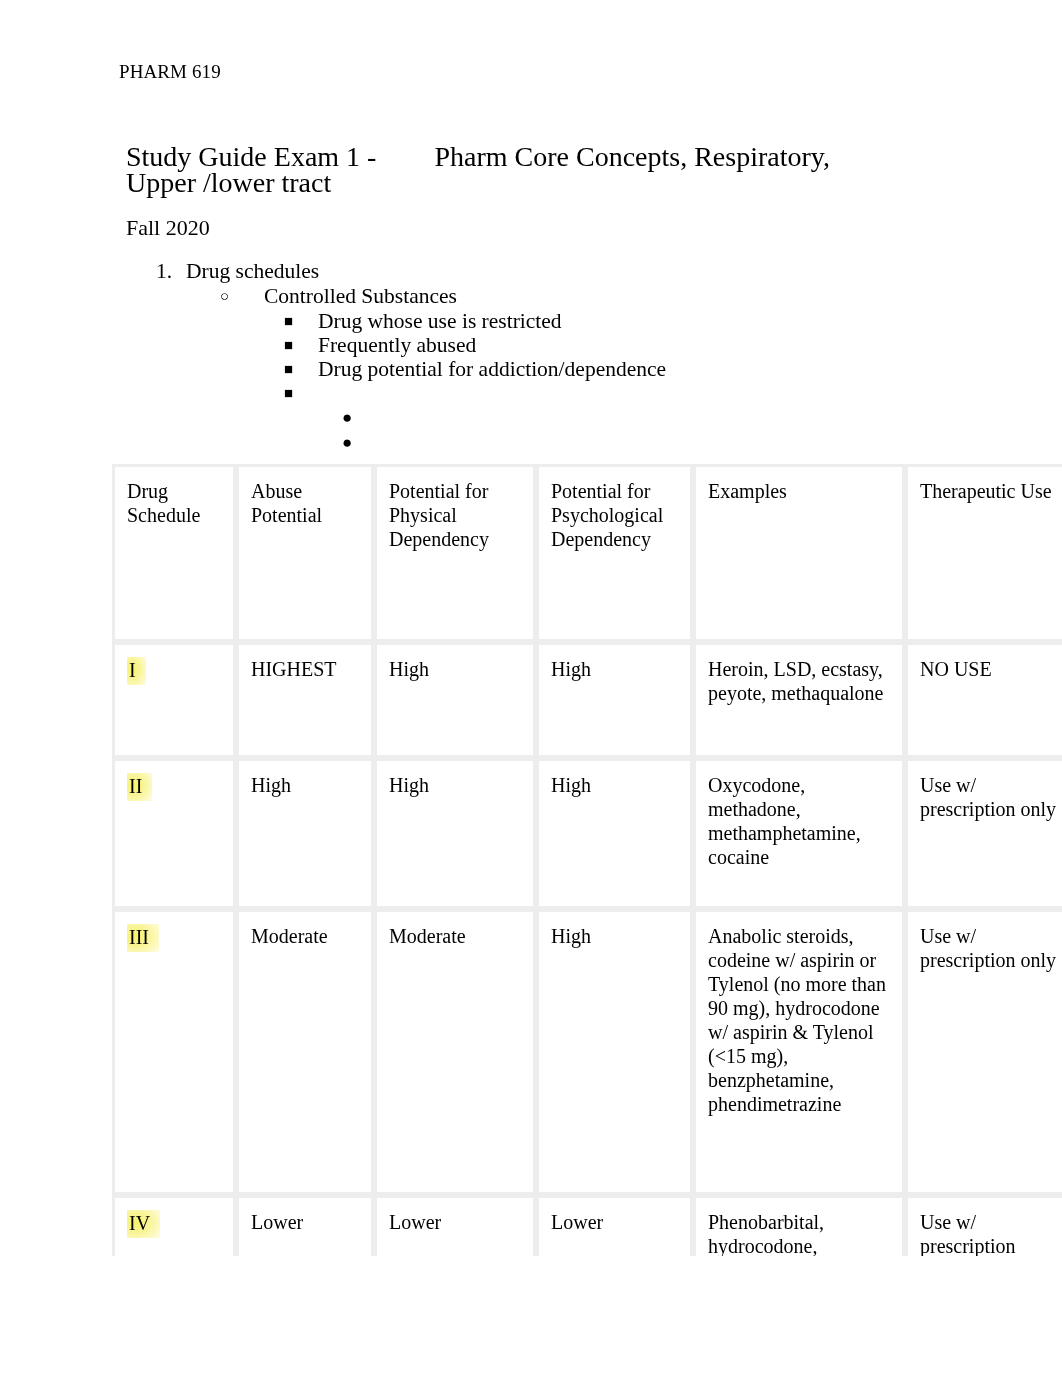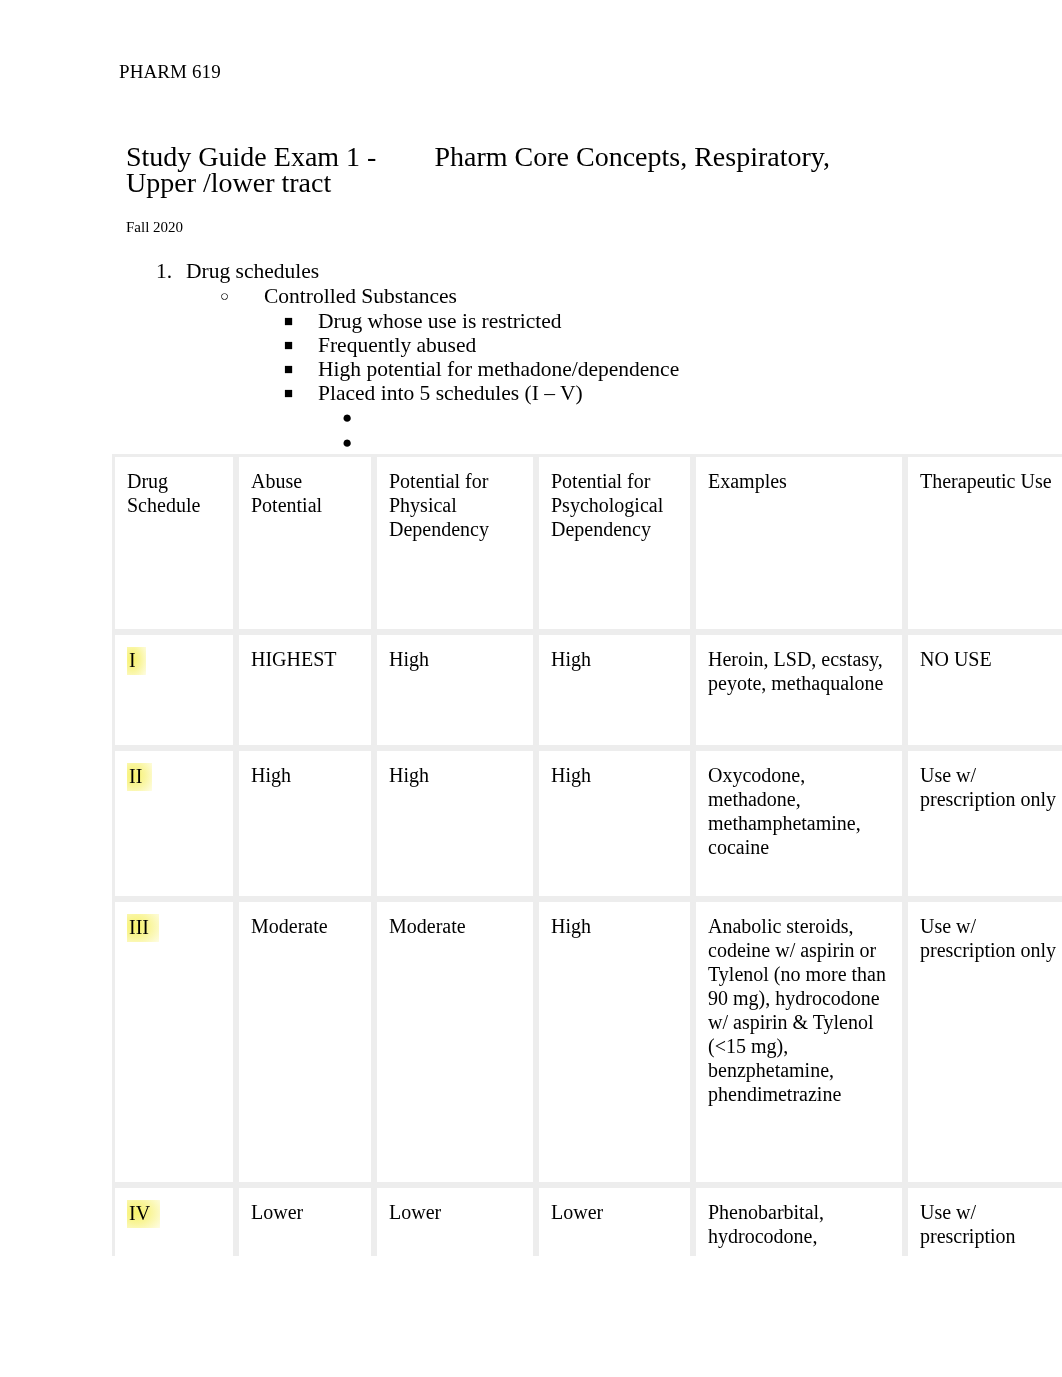--- a/index.html
+++ b/index.html
@@ -44,21 +44,21 @@
     white-space: pre-wrap;
   }
   .tab-gap {
     display: inline-block;
     width: 58px;
   }
   .term-line {
     position: absolute;
     left: 126px;
     top: 215px;
-    font-size: 15px;
+    font-size: 22px;
     line-height: 25.5px;
   }
 
   
   .outline {
     position: absolute;
     left: 126px;
     top: 259px;
     width: 780px;
     font-size: 21.5px;
@@ -92,21 +92,21 @@
   .lvl3 .marker { width: 34px; font-size: 15px; line-height: 24px; }
 
   
   .lvl4 { margin-left: 216px; line-height: 25px; }
   .lvl4 .marker { width: 31px; font-size: 17px; line-height: 25px; }
 
   
   .tbl-wrap {
     position: absolute;
     left: 112px;
-    top: 454px;
+    top: 464px;
     width: 707px;
   }
   table.sched {
     border-collapse: separate;
     border-spacing: 0;
     width: 795px;
     table-layout: fixed;
     font-size: 20px;
     line-height: 24px;
   }
@@ -181,26 +181,25 @@
       <span class="txt"> Drug whose use is restricted</span>
     </div>
 
     <div class="li lvl3">
       <span class="marker">■</span>
       <span class="txt"> Frequently abused</span>
     </div>
 
     <div class="li lvl3">
       <span class="marker">■</span>
-      <span class="txt">High potential for methadone/dependence</span>
-    </div>
-
-    <div class="li lvl3">
-      <span class="marker">■</span>
-      <span class="txt">Placed into 5 schedules (I – V)</span>
+      <span class="txt">Drug potential for addiction/dependence</span>
+    </div>
+
+    <div class="li lvl3">
+      <span class="marker">■</span>
     </div>
 
     <div class="li lvl4">
       <span class="marker">●</span>
     </div>
 
     <div class="li lvl4">
       <span class="marker">●</span>
     </div>
 

